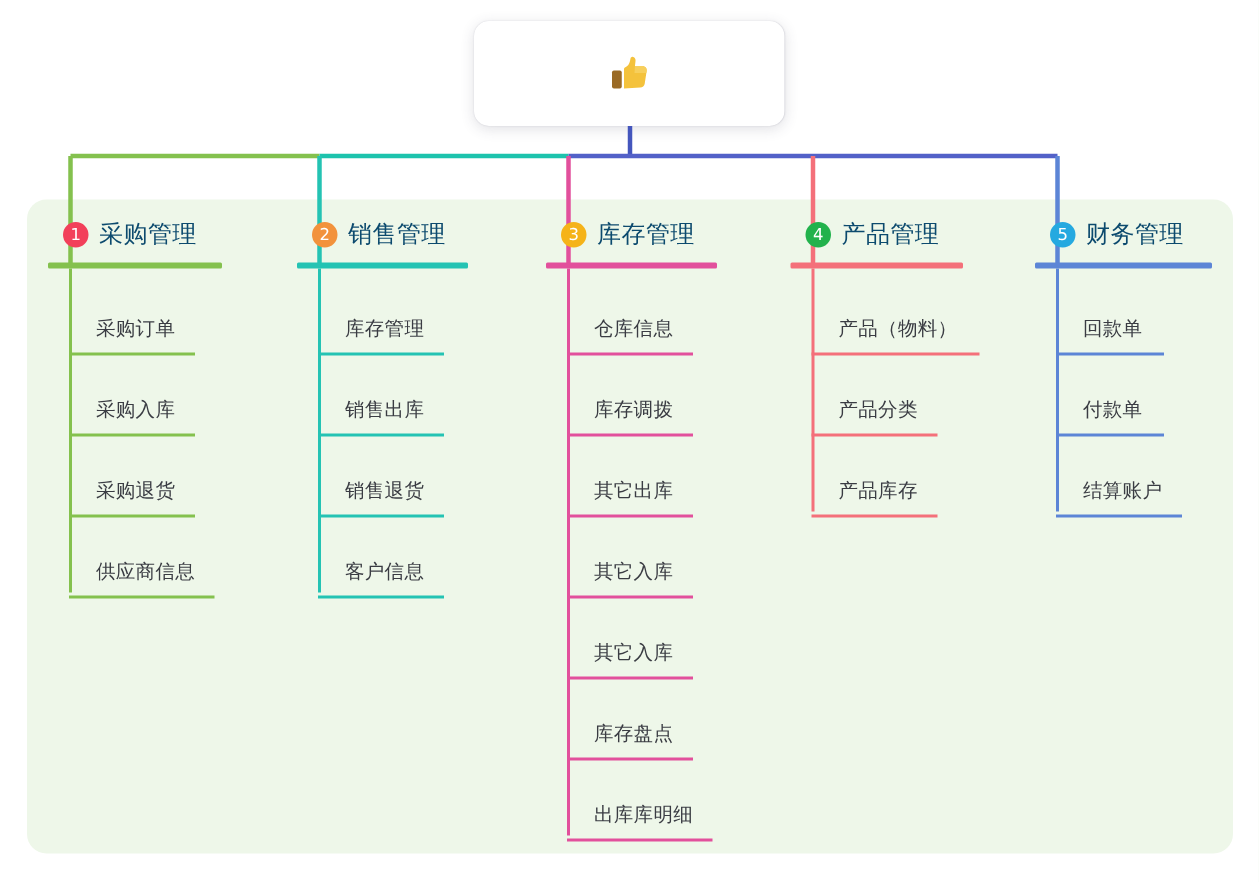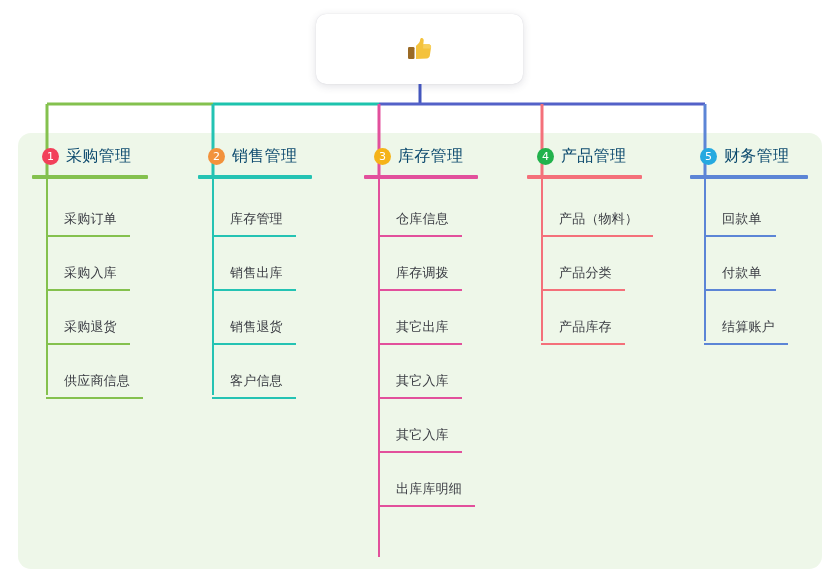--- a/index.html
+++ b/index.html
@@ -246,20 +246,24 @@
           </div>
           <div class="item">
             <span class="item-label">其它入库</span>
             <div class="item-rule" style="width: 84px; background: rgb(226, 80, 156);"></div>
           </div>
           <div class="item">
             <span class="item-label">其它入库</span>
             <div class="item-rule" style="width: 84px; background: rgb(226, 80, 156);"></div>
           </div>
           <div class="item">
+            <span class="item-label">库存盘点</span>
+            <div class="item-rule" style="width: 84px; background: rgb(226, 80, 156);"></div>
+          </div>
+          <div class="item">
             <span class="item-label">出库库明细</span>
             <div class="item-rule" style="width: 97px; background: rgb(226, 80, 156);"></div>
           </div>
         </div>
       </div>
       <div class="column" style="left: 527px;">
         <div class="col-header">
           <span class="badge" style="background: rgb(34, 178, 76);">4</span>
           <span class="col-title">产品管理</span>
         </div>

